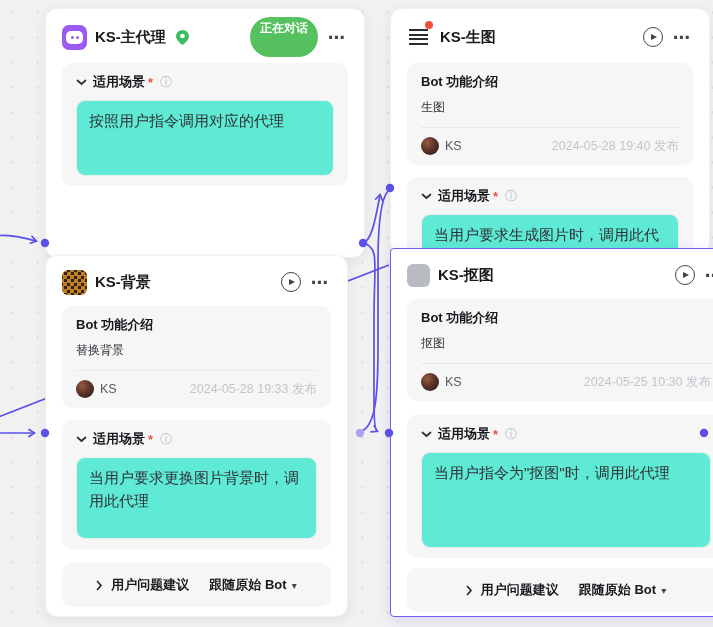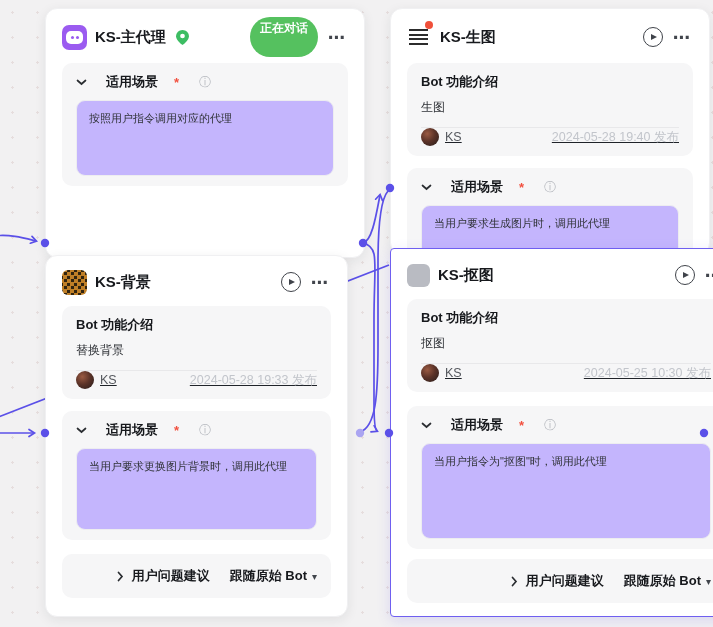--- a/index.html
+++ b/index.html
@@ -56,37 +56,37 @@
       background-image:radial-gradient(#32240f 1.5px,transparent 1.7px),
                        radial-gradient(#32240f 1.5px,transparent 1.7px);
       background-size:7px 7px,7px 7px; background-position:0 0,3px 4px; }
   .graybox{ background:#b9bbc2; border-radius:6px; width:23px; height:23px; }
   .pin{ margin-left:2px; display:inline-flex; }
 
   .sec{ background:#f6f6f7; border-radius:10px; padding:10px 14px; margin-top:12px; }
   .seclabel{ font-size:13px; font-weight:700; color:#17191d; }
   .secvalue{ font-size:12px; color:#2f3237; margin-top:8px; }
   .divider{ height:1px; background:#e8e8ea; margin-top:11px; }
-  .meta{ display:flex; align-items:center; gap:6px; height:18px;text-decoration:underline; }
+  .meta{ display:flex; align-items:center; gap:6px; margin-top:9px; height:18px; }
   .avatar{ width:18px; height:18px; border-radius:50%; flex:0 0 auto;
            background:radial-gradient(circle at 35% 32%, #9a5a42 0%, #5c3328 45%, #241b1a 100%); }
   .author{ font-size:12.5px; color:#55585e; }
   .pub{ font-size:12.5px; color:#c2c5cb; }
 
-  .sechdr{ display:flex; align-items:center; gap:19px; cursor:pointer; }
+  .sechdr{ display:flex; align-items:center; gap:6px; cursor:pointer; }
   .sechdr .seclabel{ display:inline; }
   .req{ color:#f2503f; font-weight:700; font-size:13px; margin-left:-3px; }
   .info{ color:#b6b9bf; font-size:12px; margin-left:1px; }
   .chev{ display:inline-flex; }
-  .tarea{ background:#c4b5fd; border:1px solid #ededf0; border-radius:9px; margin-top:9px;
-          padding:9px 12px; font-size:11px; color:#2f3237; line-height:1.5; cursor:text; }
+  .tarea{ background:#5eead4; border:1px solid #ededf0; border-radius:9px; margin-top:9px;
+          padding:9px 12px; font-size:15px; color:#2f3237; line-height:1.5; cursor:text; }
   .h76{ height:76px; } .h70{ height:70px; } .h82{ height:82px; } .h96{ height:96px; }
 
   .bar{ background:#f6f6f7; border-radius:10px; margin-top:14px; height:44px;
-        display:flex; align-items:center; justify-content:flex-end; padding:0 14px;gap:20px; }
+        display:flex; align-items:center; justify-content:center; padding:0 14px;gap:20px; }
   .barleft{ display:flex; align-items:center; gap:8px; font-size:13px; font-weight:700;
             color:#17191d; cursor:pointer; }
   .bardrop{ display:flex; align-items:center; gap:5px; font-size:13px; font-weight:700;
             color:#17191d; cursor:pointer; }
   .caret{ font-size:10px; color:#41454c; }
   .mt14{ margin-top:14px; }
 </style>
 </head>
 <body>
 

